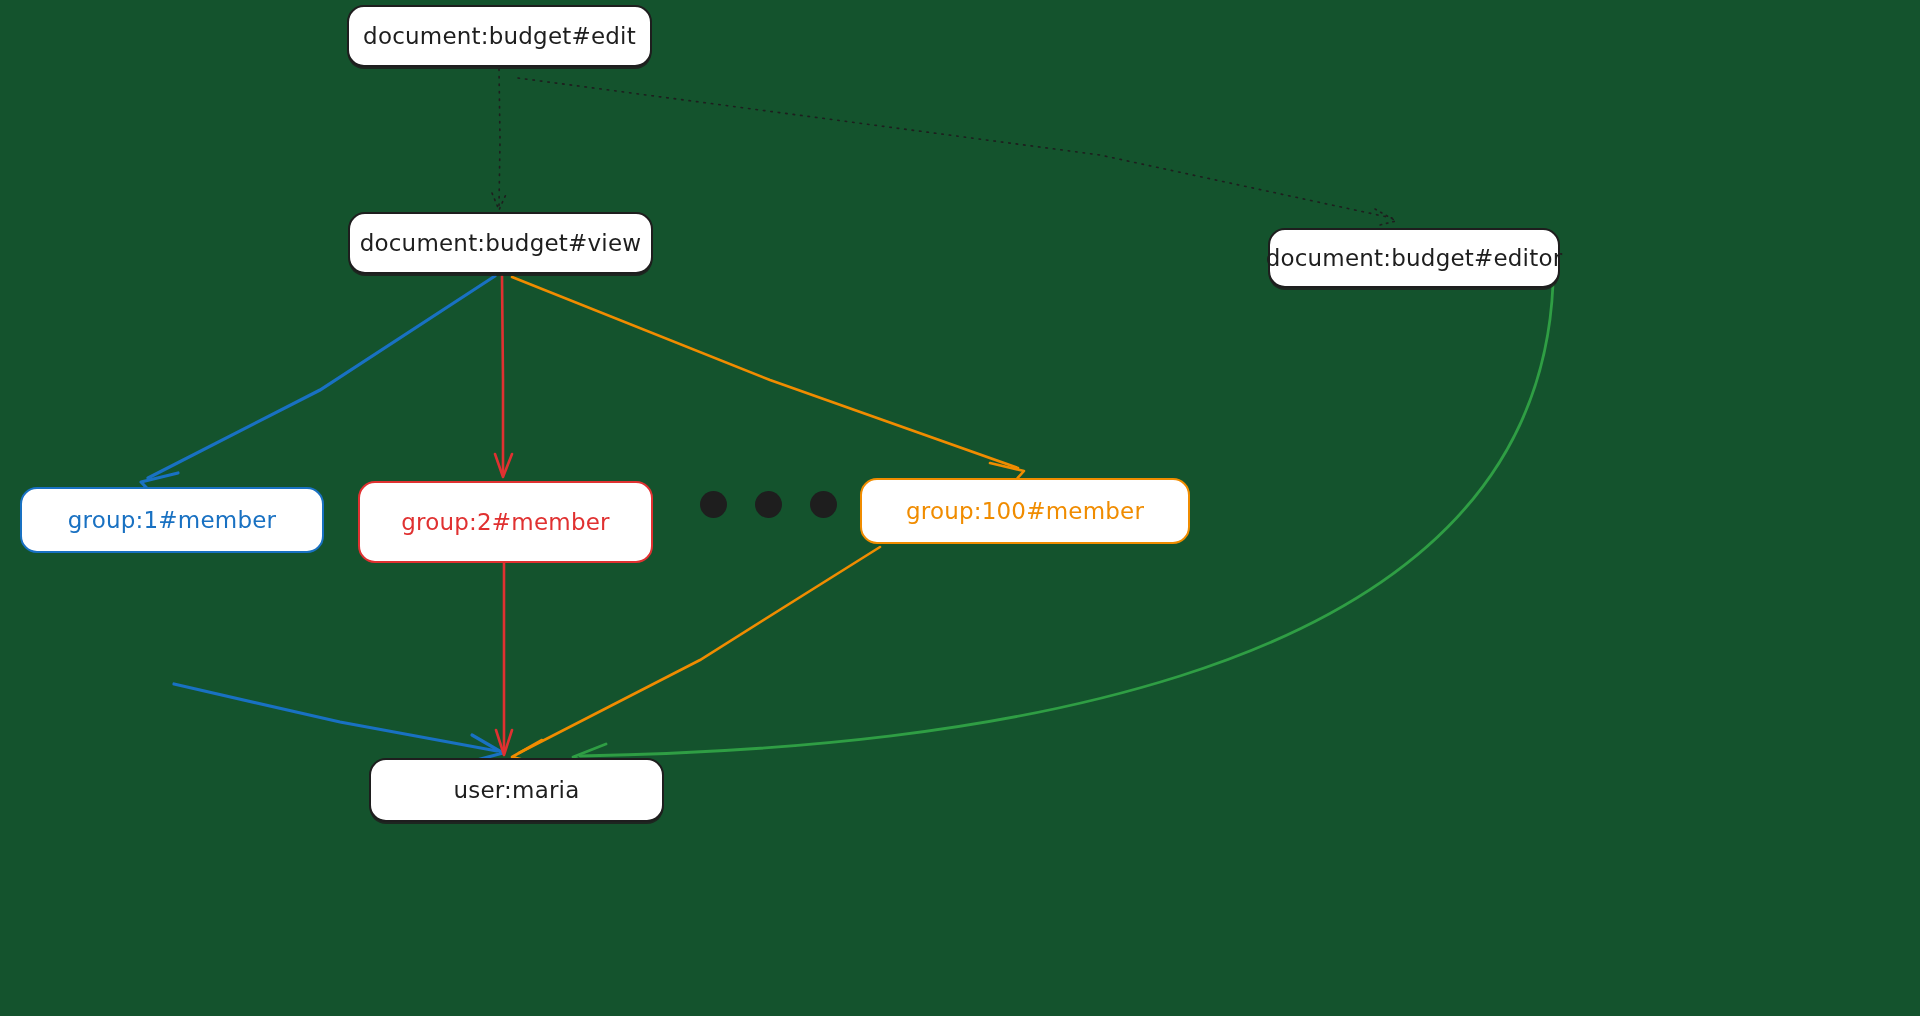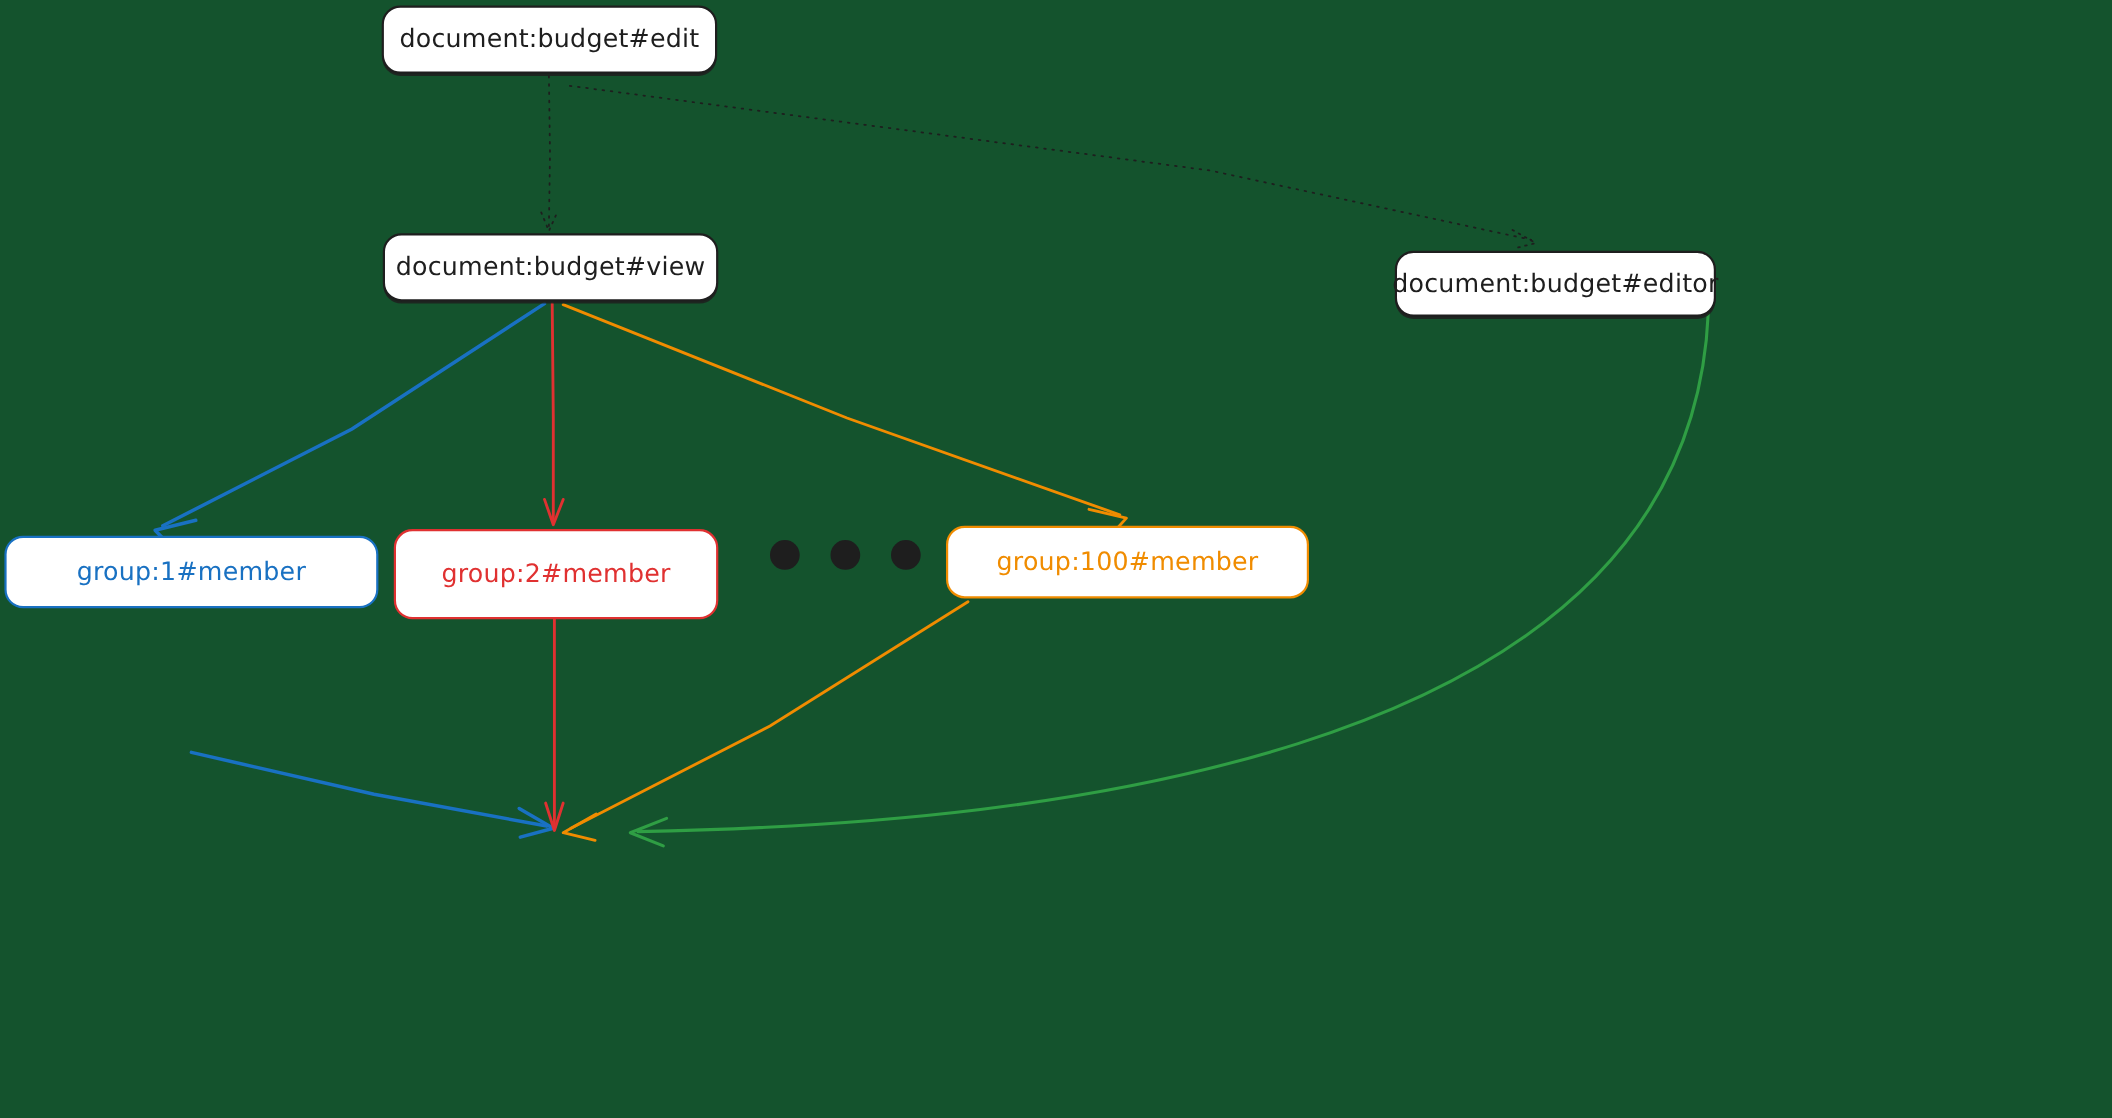--- a/index.html
+++ b/index.html
@@ -133,32 +133,35 @@
   </div>
 
   <div class="node black" style="left:348px; top:212px; width:305px; height:62px;">
     <span class="node-label">document:budget#view</span>
   </div>
 
   <div class="node black" style="left:1268px; top:228px; width:292px; height:60px;">
     <span class="node-label">document:budget#editor</span>
   </div>
 
-  <div class="node blue" style="left:4px; top:487px; width:340px; height:66px;">
+  <div class="node blue" style="left:20px; top:487px; width:304px; height:66px;">
     <span class="node-label">group:1#member</span>
   </div>
 
   <div class="node red" style="left:358px; top:481px; width:295px; height:82px;">
     <span class="node-label">group:2#member</span>
   </div>
 
   <div class="ellipsis" style="left:700px; top:491px;">
     <span class="dot"></span>
     <span class="dot"></span>
     <span class="dot"></span>
   </div>
 
   <div class="node orange" style="left:860px; top:478px; width:330px; height:66px;">
     <span class="node-label">group:100#member</span>
   </div>
 
+  <div class="node black" style="left:369px; top:758px; width:295px; height:64px;">
+    <span class="node-label">user:maria</span>
+  </div>
 
 </div>
 
 </body></html>

